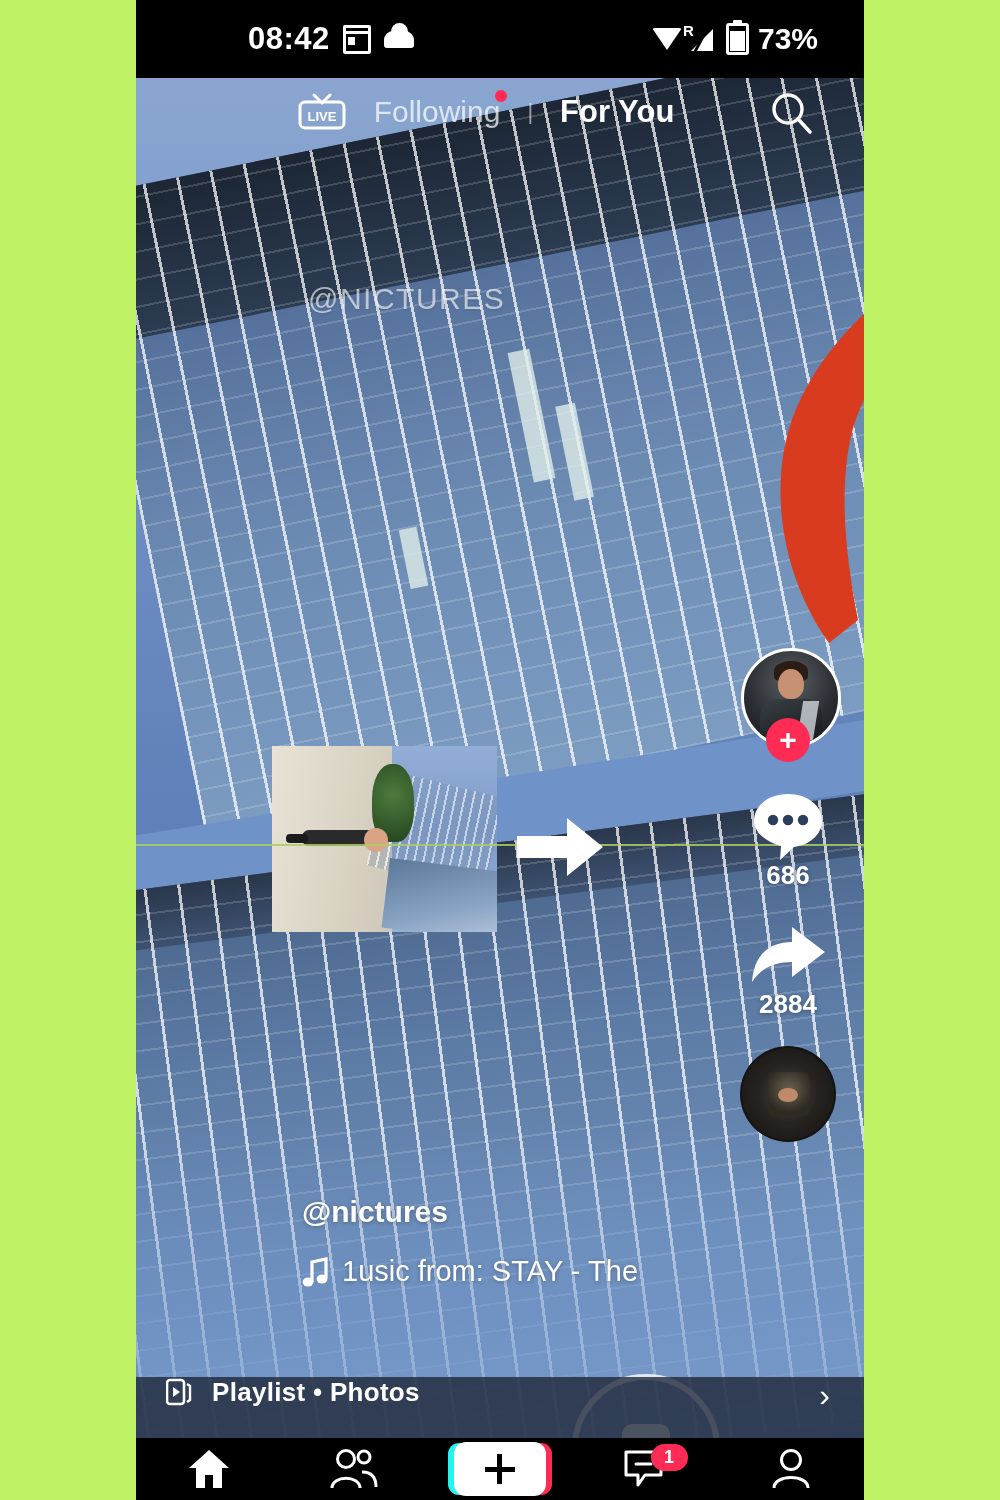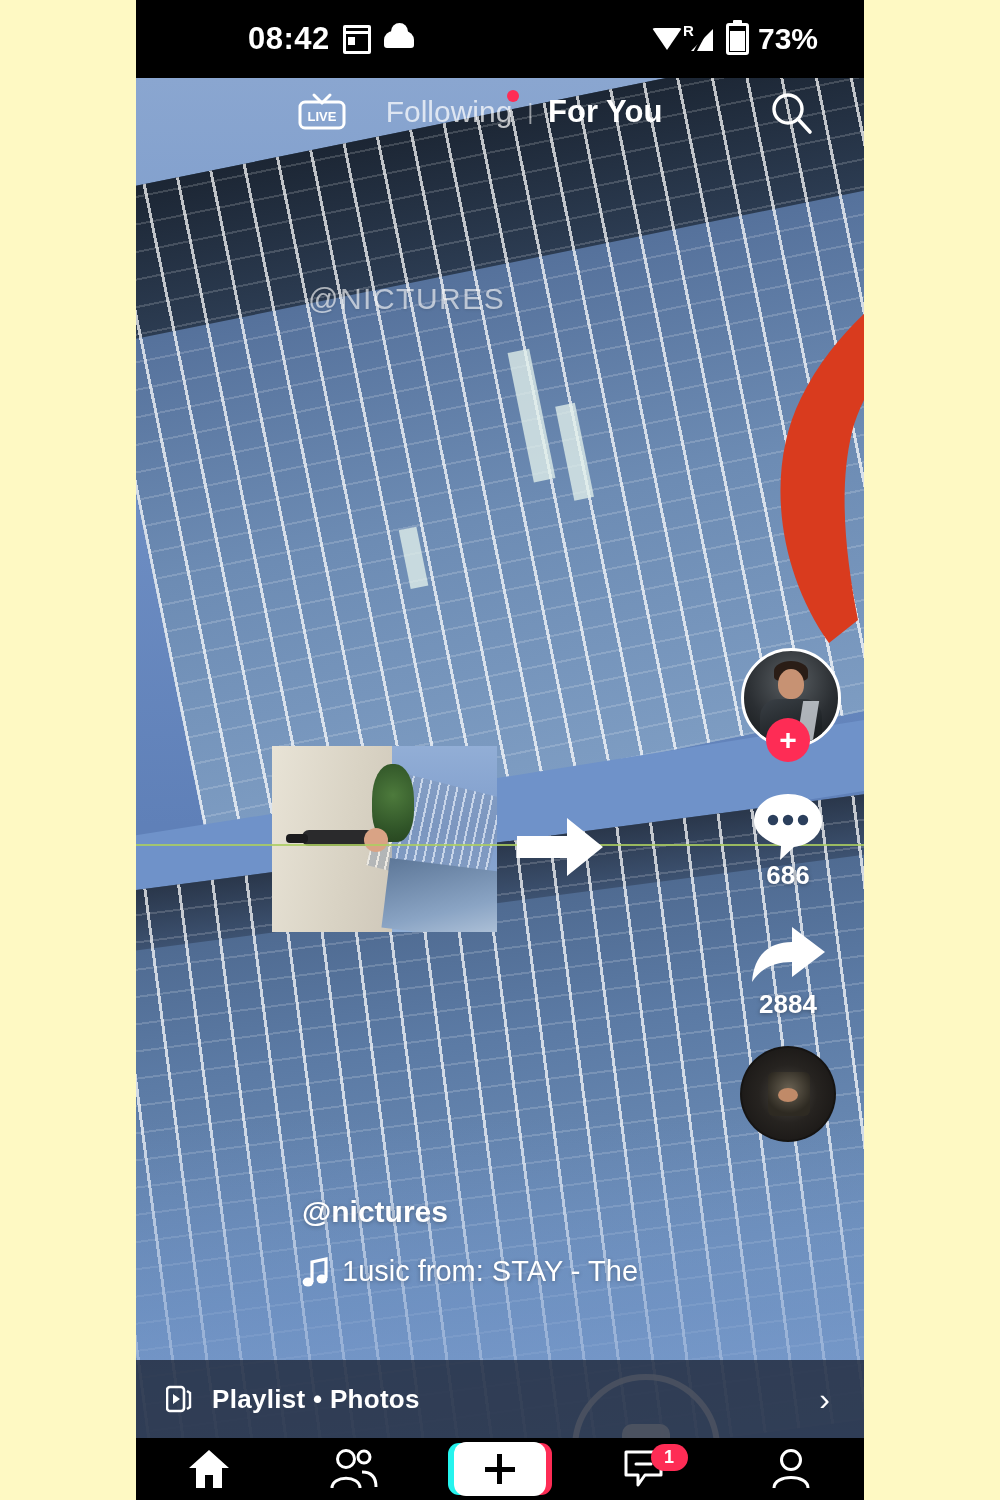--- a/index.html
+++ b/index.html
@@ -1,21 +1,21 @@
 <!DOCTYPE html>
 <html><head>
 <meta charset="utf-8">
 <style>
   html,body{margin:0;padding:0;background:#fff;}
   body{
     width:1000px;height:1500px;
     font-family:"Liberation Sans", sans-serif;
     overflow:hidden;
   }
-  .page{position:relative;width:1000px;height:1500px;background:#fef9c3;}
+  .page{position:relative;width:1000px;height:1500px;background:#bef264;}
 
   
   .phone{
     position:absolute;left:136px;top:0;width:728px;height:1500px;
     background:#000;overflow:hidden;
   }
 
   
   .statusbar{
     position:absolute;left:0;top:0;width:728px;height:78px;
@@ -116,21 +116,21 @@
 
   
   .wharrow{position:absolute;left:379px;top:738px;width:90px;height:62px;}
   
   .greenline{position:absolute;left:0;top:766px;width:728px;height:2px;background:rgba(172,206,96,.85);}
 
   
   .topnav{position:absolute;left:0;top:78px;width:728px;height:68px;}
   .live-ic{position:absolute;left:160px;top:12px;width:52px;height:44px;}
   .nav-center{position:absolute;left:0;top:0;width:776px;height:68px;display:flex;
-    align-items:center;justify-content:center;gap:4px;}
+    align-items:center;justify-content:center;gap:16px;}
   .tab-following{color:rgba(255,255,255,.72);font-size:30px;position:relative;}
   .tab-dot{position:absolute;right:-7px;top:-5px;width:12px;height:12px;background:#fe2c55;border-radius:50%;}
   .tab-div{color:rgba(255,255,255,.55);font-size:22px;margin:0 11px;}
   .tab-foryou{color:#fff;font-size:31px;font-weight:bold;}
   .search-ic{position:absolute;right:48px;top:12px;width:48px;height:48px;}
 
   
   .annot{position:absolute;left:570px;top:130px;width:300px;height:440px;pointer-events:none;}
 
   
@@ -170,22 +170,22 @@
     background:linear-gradient(90deg,#e34b3d,#e0b23c,#4fb36a,#4a8fe0);opacity:.85;border-radius:1px;}
   .music-row{display:flex;align-items:center;gap:12px;margin-top:26px;font-size:29px;
     text-shadow:0 1px 4px rgba(0,0,0,.3);overflow:hidden;white-space:nowrap;}
 
   
   .recbtn{position:absolute;left:436px;top:1296px;width:136px;height:136px;border-radius:50%;
     border:6px solid rgba(255,255,255,.78);display:flex;align-items:center;justify-content:center;}
   .recbtn i{width:48px;height:48px;border-radius:10px;background:rgba(255,255,255,.9);display:block;}
 
   
-  .playlist{position:absolute;left:0;bottom:0;width:728px;height:78px;
-    background:rgba(28,36,52,.78);display:flex;align-items:center;color:#fff;}
+  .playlist{position:absolute;left:0;bottom:0;width:728px;height:61px;
+    background:rgba(28,36,52,.78);display:flex;align-items:flex-start;color:#fff;}
   .pl-ic{margin-left:30px;width:28px;height:30px;position:relative;}
   .pl-label{margin-left:18px;font-size:26px;font-weight:bold;letter-spacing:.3px;}
   .pl-chev{position:absolute;right:34px;font-size:32px;color:#fff;font-weight:300;}
 
   
   .tabbar{position:absolute;left:0;bottom:0;width:728px;height:62px;background:#000;
     display:flex;align-items:center;justify-content:space-around;}
   .tab{width:110px;height:62px;display:flex;align-items:center;justify-content:center;position:relative;}
   .create{width:92px;height:54px;border-radius:12px;background:#fff;position:relative;
     box-shadow:-7px 0 0 -1px #25f4ee, 7px 0 0 -1px #fe2c55;}

